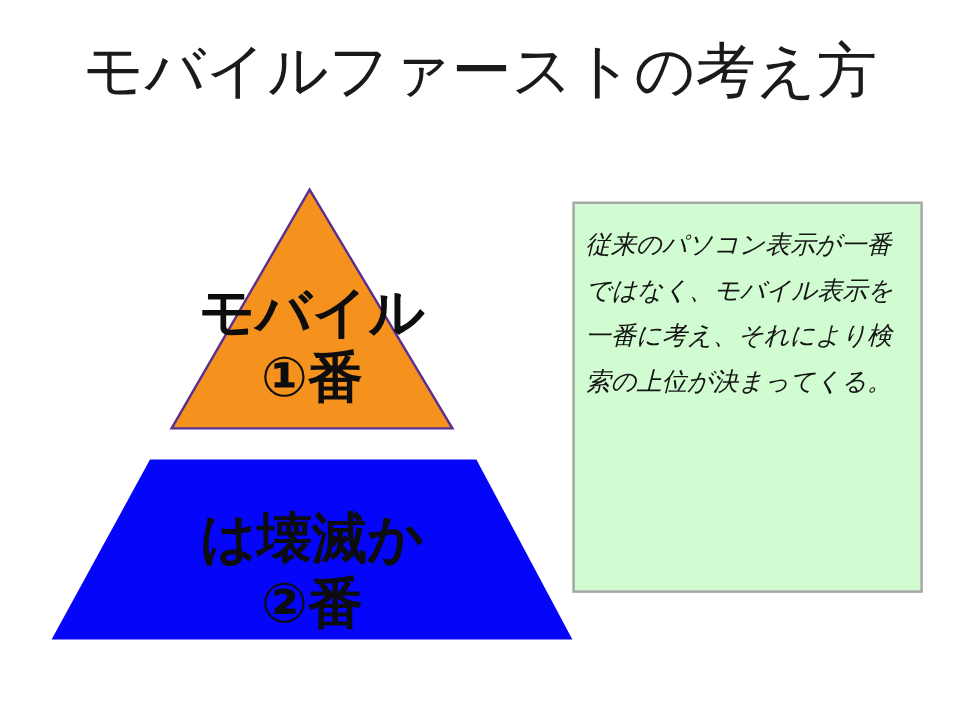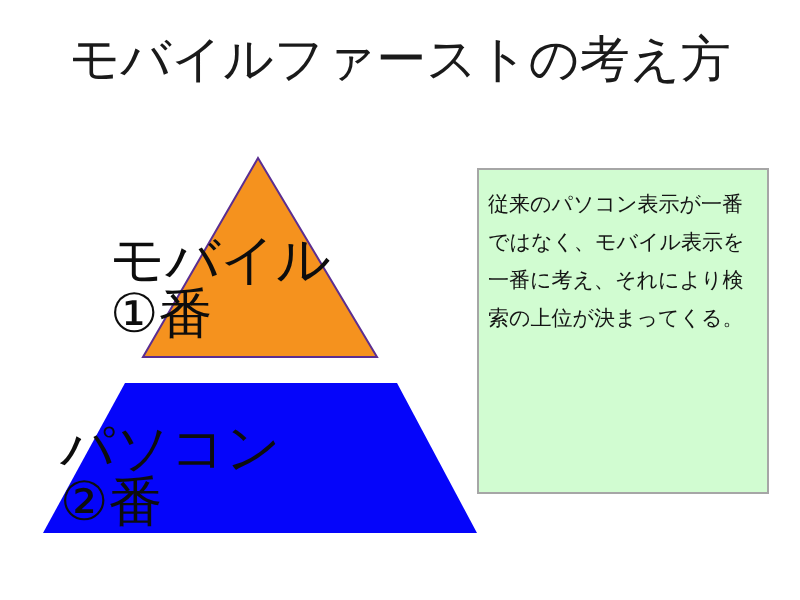--- a/index.html
+++ b/index.html
@@ -29,24 +29,24 @@
     letter-spacing: 0px;
     color: #1a1a1a;
   }
   .shapes {
     position: absolute;
     top: 0;
     left: 0;
   }
   .shape-label {
     position: absolute;
-    text-align: left;
-    font-size: 54px;
+    text-align: center;
+    font-size: 46px;
     line-height: 54px;
-    font-weight: 400;
+    font-weight: 700;
     color: #0d0d0d;
     white-space: pre-line;
   }
   .mobile-label {
     left: 110px;
     top: 233px;
     width: 300px;
   }
   .pc-label {
     left: 60px;
@@ -63,41 +63,42 @@
     background: #d1fcd1;
     border: 2px solid #a6a6a6;
     padding: 15px 8px 0 9px;
   }
   .note-para {
     margin: 0;
     font-size: 21px;
     line-height: 38px;
     color: #141414;
     white-space: pre-line;
+    font-style: italic;
   }
   .note-para + .note-para {
     margin-top: 38px;
   }
 </style>
 </head>
 <body>
 
 <div class="slide">
 
   <h1 class="title">モバイルファーストの考え方</h1>
 
   <svg class="shapes" width="800" height="600" viewBox="0 0 800 600">
     <polygon points="258,158 377,357 143,357" stroke-width="2" fill="#F5921E" stroke="#5B2E91"></polygon>
     <polygon points="125,383 397,383 477,533 43,533" fill="#0505FA"></polygon>
   </svg>
 
   <div class="shape-label mobile-label">モバイル
 ①番</div>
 
-  <div class="shape-label pc-label">パソコン
+  <div class="shape-label pc-label">は壊滅か
 ②番</div>
 
   <div class="note-box">
     <p class="note-para">従来のパソコン表示が一番
 ではなく、モバイル表示を
 一番に考え、それにより検
 索の上位が決まってくる。</p>
   </div>
 
 </div>

